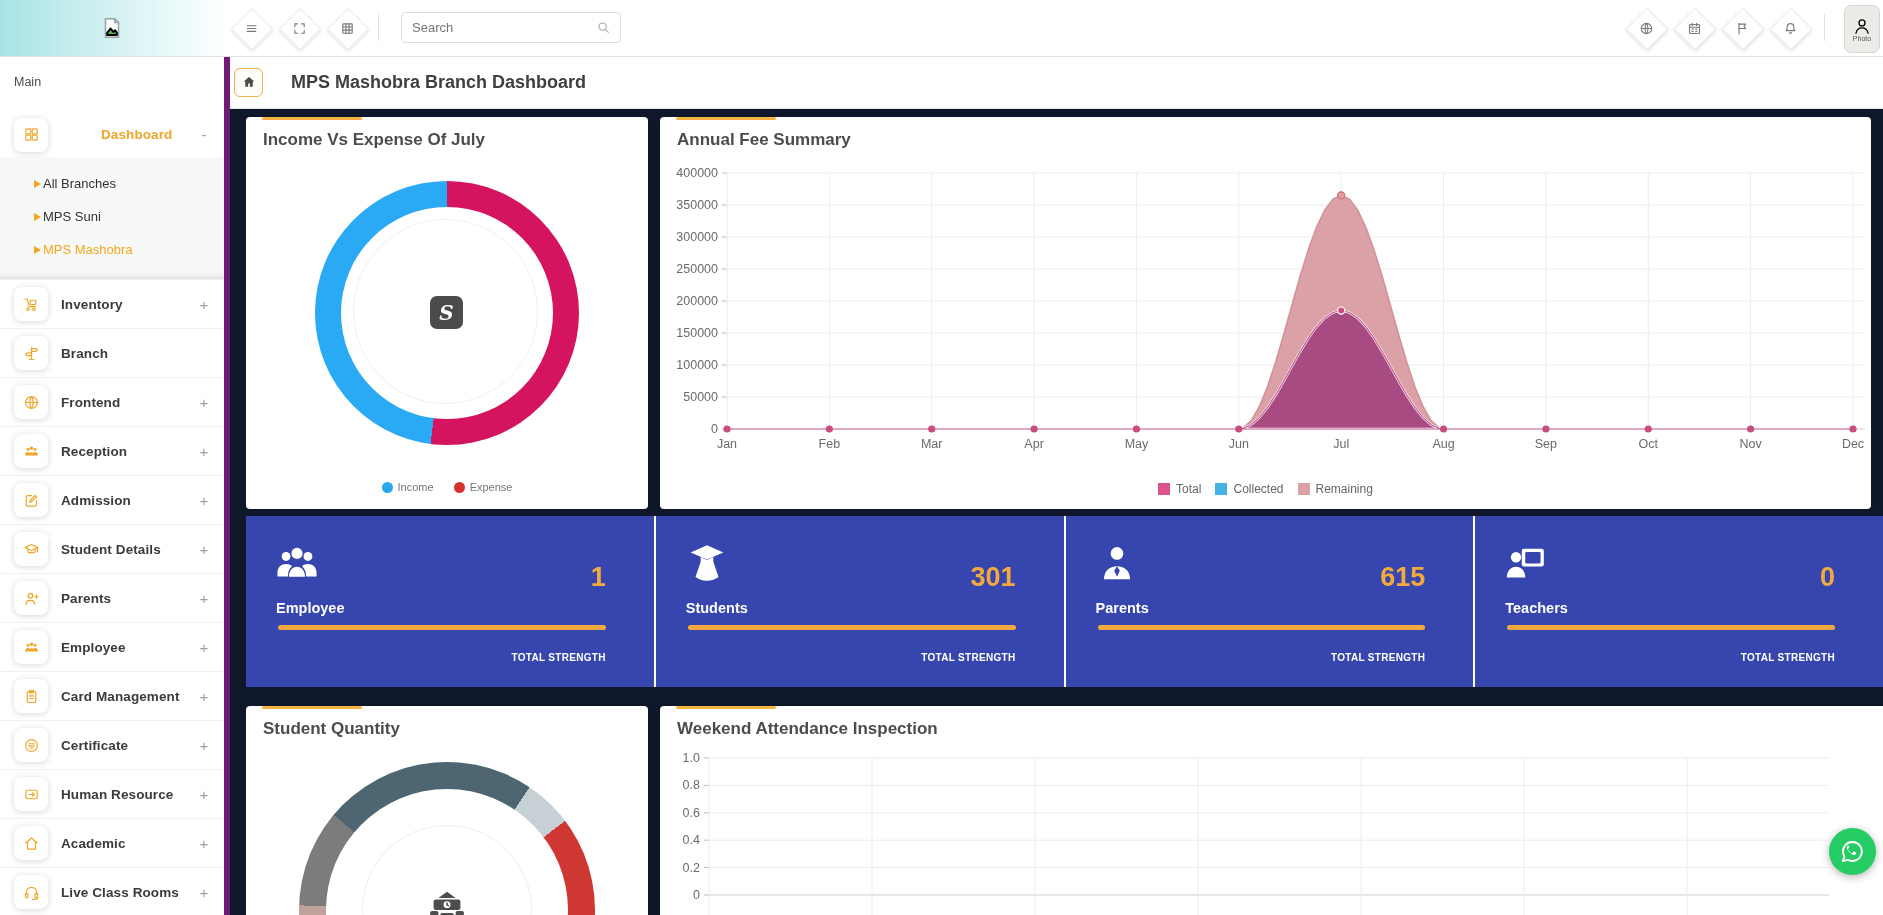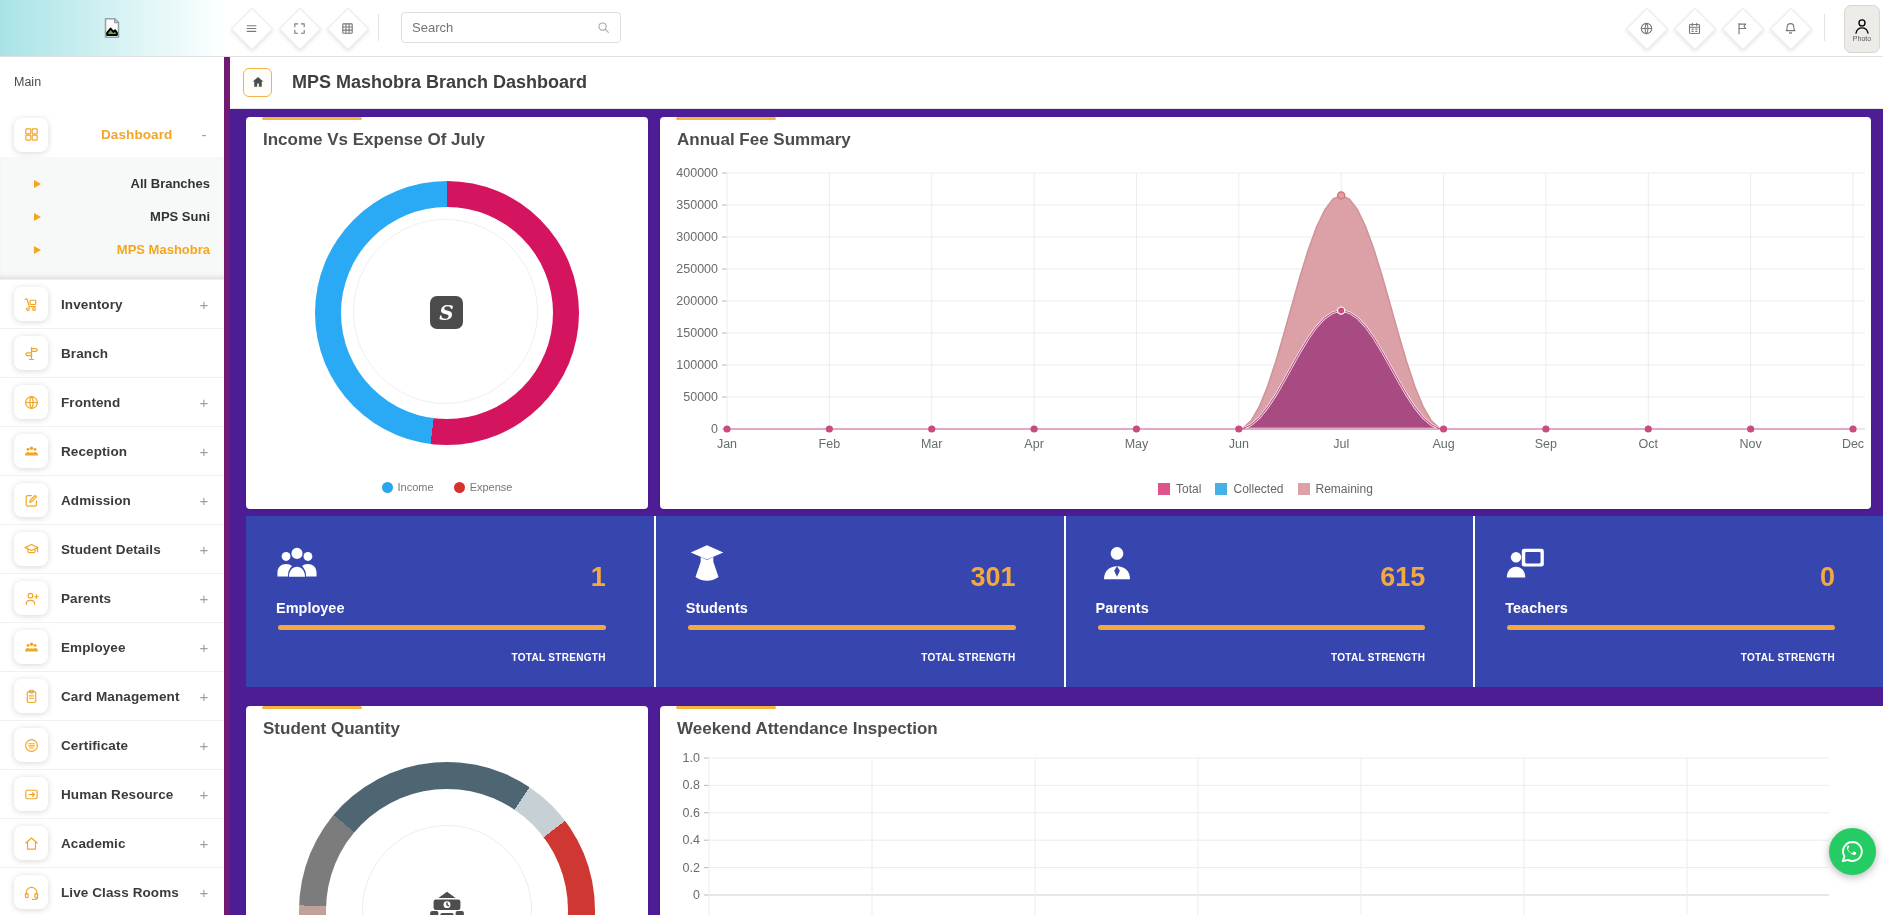--- a/index.html
+++ b/index.html
@@ -1,16 +1,16 @@
 <!DOCTYPE html>
 <html><head>
 <meta charset="utf-8">
 <style>
   html,body{margin:0;padding:0;background:#dfe2e6;}
-  .app{position:relative;width:1883px;height:915px;overflow:hidden;background:#4c1d95;
+  .app{position:relative;width:1883px;height:915px;overflow:hidden;background:#0f172a;
        font-family:"Liberation Sans",sans-serif;-webkit-font-smoothing:antialiased;}
   svg{display:block}
 
   
   .hdr{position:absolute;top:0;left:0;width:100%;height:56px;background:#fff;
        border-bottom:1px solid #e2e2e2;z-index:6;}
   .logo-zone{position:absolute;left:0;top:0;width:224px;height:56px;
        background:linear-gradient(90deg,#a9e3e6 0%,#d8f3f4 55%,#fdffff 100%);
        display:flex;align-items:center;justify-content:center;}
   .hdr-group{position:absolute;top:7px;display:flex;gap:6px;}
@@ -38,29 +38,29 @@
   .side-sec{height:56px;box-sizing:border-box;padding:19px 14px 0;font-size:12.5px;color:#4a4a4a;}
   .mi{height:49px;display:flex;align-items:center;padding:0 14px;gap:13px;border-top:1px solid #f0f0f0;
       background:#fff;cursor:pointer;box-sizing:border-box;}
   .mi.first{border-top:0;height:45px;}
   .mi-ic{width:34px;height:34px;border-radius:8px;background:#fff;flex:none;
       box-shadow:0 1px 6px rgba(0,0,0,.16);display:flex;align-items:center;justify-content:center;color:#f0a62b;}
   .mi-label{flex:1;font-size:13.5px;font-weight:700;color:#3b3b3b;letter-spacing:.1px;}
   .mi.active .mi-label{color:#f0a62b;margin-left:40px;}
   .mi-toggle{color:#9aa0a6;font-size:15px;width:12px;text-align:center;}
   .smenu{background:#f7f8f8;padding:10px 0 13px;box-shadow:inset 0 -5px 7px -5px rgba(0,0,0,.18);}
-  .smi{display:flex;align-items:center;gap:10px;height:33px;padding:0 14px 0 34px;font-size:13px;
-      font-weight:700;color:#333;cursor:pointer;justify-content:space-between;}
+  .smi{display:flex;align-items:center;gap:2px;height:33px;padding:0 14px 0 34px;font-size:13px;
+      font-weight:400;color:#333;cursor:pointer;}
   .smi.active{color:#f4a71d;}
   .tri{width:0;height:0;border-left:7px solid #f4a71d;border-top:4.5px solid transparent;
       border-bottom:4.5px solid transparent;flex:none;}
 
   
   .crumb{position:absolute;top:56px;left:224px;right:0;height:52px;background:#fff;
-      border-bottom:1px solid #e7e7e7;display:flex;align-items:center;padding-left:19px;gap:20px;z-index:4;}
+      border-bottom:1px solid #e7e7e7;display:flex;align-items:center;padding-left:10px;gap:28px;z-index:4;}
   .home-btn{width:27px;height:27px;border:1px solid #f2b14d;border-radius:6px;display:flex;
       align-items:center;justify-content:center;color:#4c4c4c;background:#fffdf8;cursor:pointer;flex:none;}
   .crumb-title{font-size:18px;font-weight:700;color:#3f3f3f;}
 
   
   .content{position:absolute;top:108px;left:224px;right:0;bottom:0;padding:9px 0 0 22px;overflow:hidden;}
   .card{position:relative;background:#fff;border-radius:4px;box-shadow:0 1px 3px rgba(0,0,0,.10);overflow:hidden;}
   .accent{position:absolute;top:0;left:16px;width:100px;height:3px;background:#f5b43f;border-radius:2px;}
   .card-title{position:absolute;top:13px;left:17px;font-size:17px;font-weight:700;color:#4c4c4c;z-index:2;}
   .row1{display:flex;gap:12px;margin-right:12px;}

